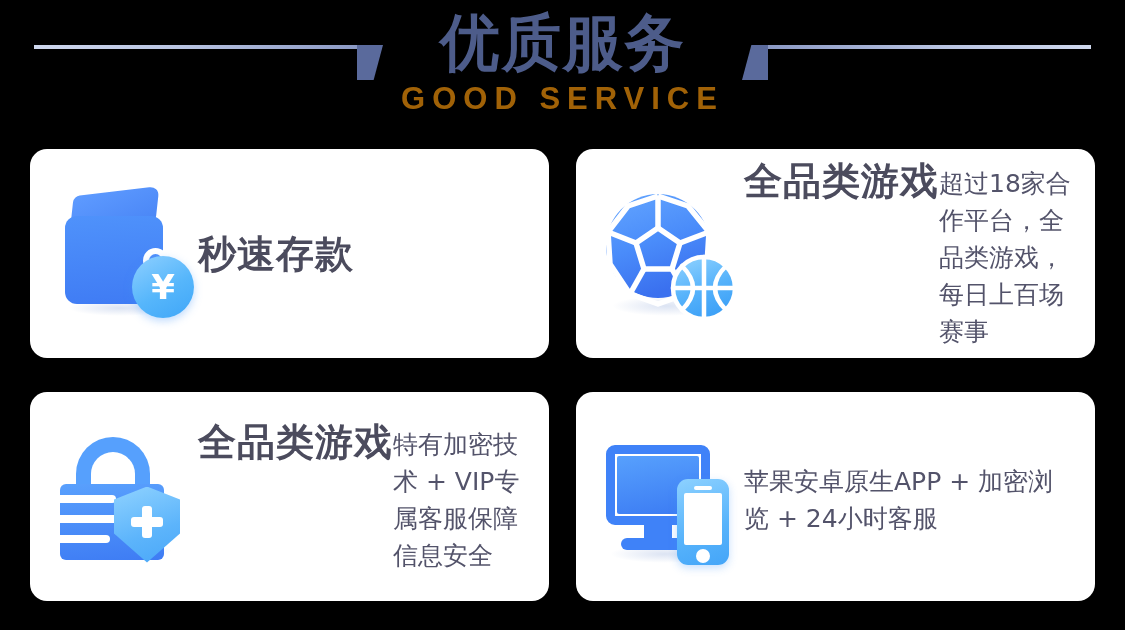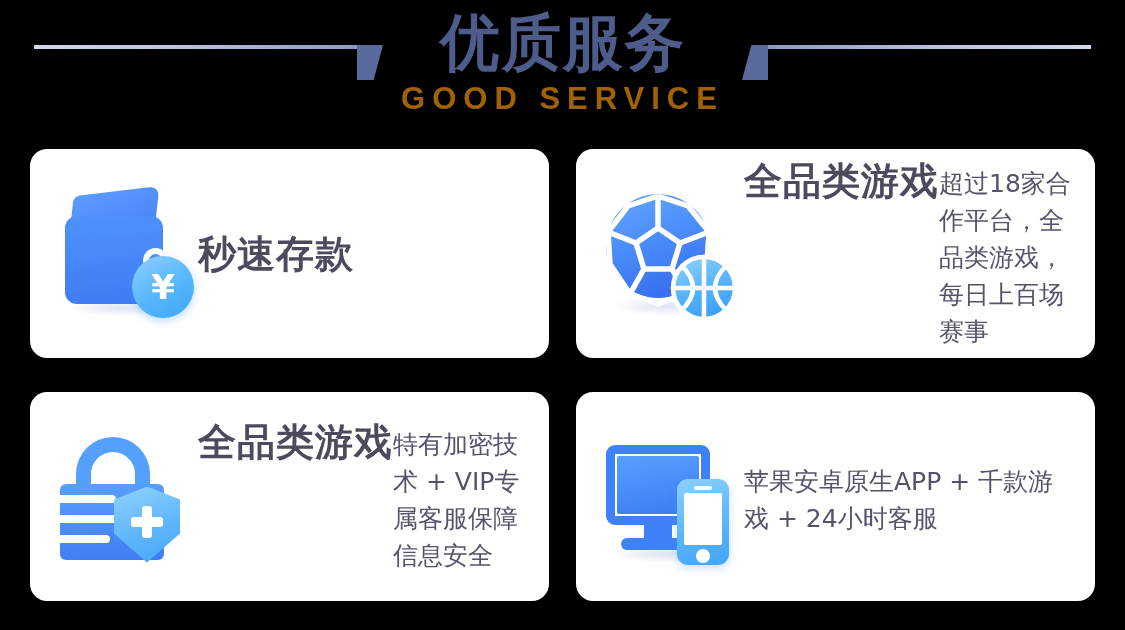--- a/index.html
+++ b/index.html
@@ -344,18 +344,18 @@
         <div class="ico mon-frame"></div>
         <div class="ico mon-screen"></div>
         <div class="ico mon-neck"></div>
         <div class="ico mon-base"></div>
         <div class="ico phone"></div>
         <div class="ico phone-screen"></div>
         <div class="ico phone-speaker"></div>
         <div class="ico phone-home"></div>
       </div>
       <div class="txt">
-        <div class="c-desc">苹果安卓原生APP + 千款游戏 + 24小时客服</div>
+        <div class="c-desc">苹果安卓原生APP + 加密浏览 + 24小时客服</div>
       </div>
     </div>
 
   </div>
 </div>
 
 </body></html>

